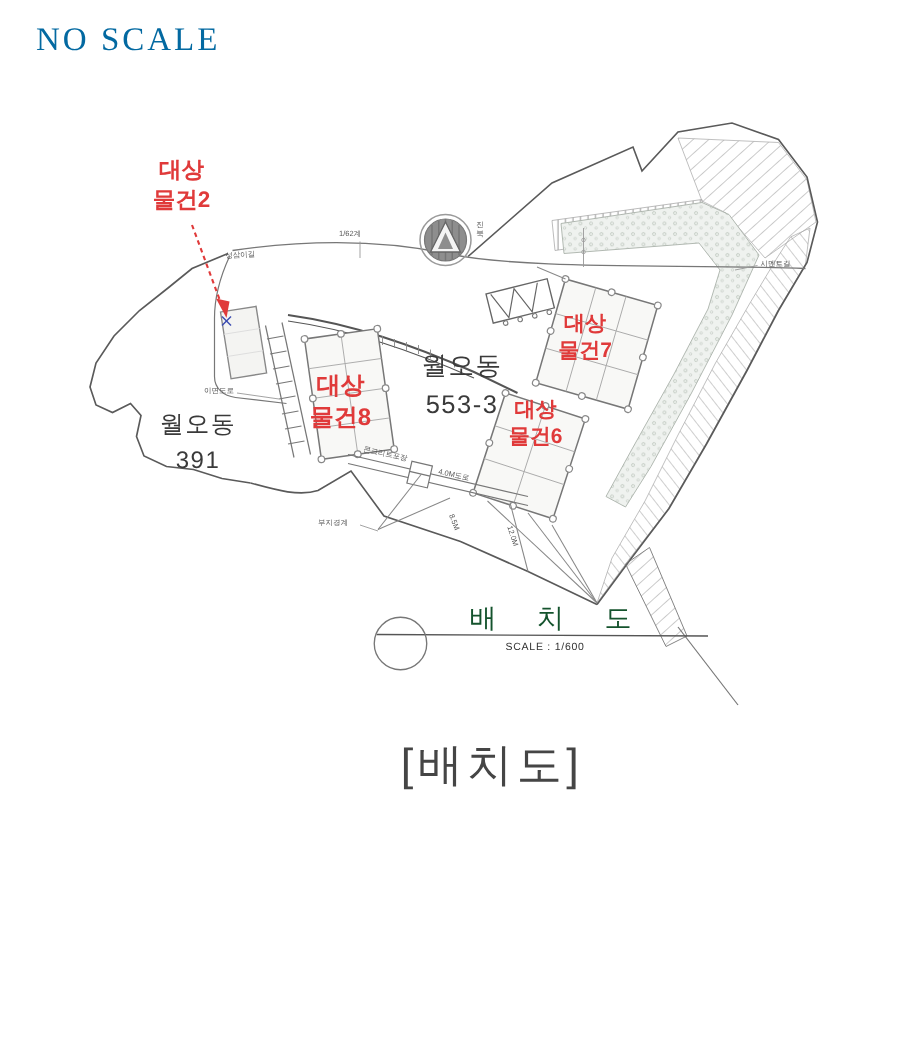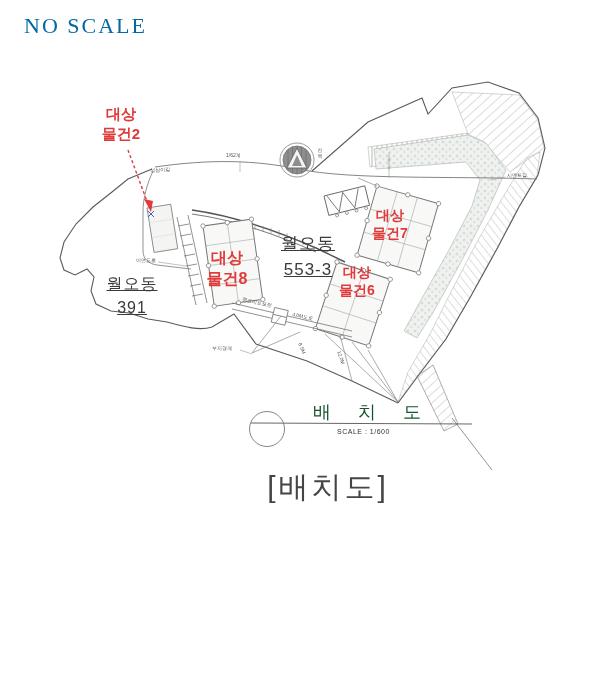--- a/index.html
+++ b/index.html
@@ -14,21 +14,21 @@
   .no-scale{
     font-family:"Liberation Serif", serif;
     font-size:22px;letter-spacing:2px;color:#0369a1;
   }
   .target{
     color:var(--accent-red);font-weight:bold;text-align:center;
     line-height:1.3;transform:translateX(-50%);white-space:nowrap;
   }
   .district{
     color:#3a3a3a;text-align:center;line-height:1.5;
-    transform:translateX(-50%);white-space:nowrap;letter-spacing:1px;text-decoration:underline;
+    transform:translateX(-50%);white-space:nowrap;letter-spacing:1px;
   }
   .tiny{
     font-size:5px;color:#555;white-space:nowrap;transform-origin:left top;
   }
   .vert{
     font-size:5px;color:#555;width:6px;line-height:1.1;word-break:break-all;text-align:center;
   }
   .plan-title{
     font-size:18px;color:#14532d;letter-spacing:11px;font-weight:400;white-space:nowrap;
   }
@@ -277,15 +277,15 @@
   <div class="abs tiny" style="left:212px;top:345px;">부지경계</div>
   <div class="abs tiny" style="left:243px;top:296px;transform:rotate(12deg);">콘크리트포장</div>
   <div class="abs tiny" style="left:293px;top:311px;transform:rotate(12deg);">4.0M도로</div>
   <div class="abs tiny" style="left:303px;top:342px;transform:rotate(68deg);">8.5M</div>
   <div class="abs tiny" style="left:342px;top:350px;transform:rotate(72deg);">12.0M</div>
   <div class="abs vert" style="left:317px;top:148px;">진북</div>
 
   <div class="abs plan-title" style="left:313px;top:400px;">배 치 도</div>
   <div class="abs plan-scale" style="left:337px;top:428px;">SCALE : 1/600</div>
 
-  <div class="abs caption" style="left:328px;top:467px;">[배치도]</div>
+  <div class="abs caption" style="left:328px;top:490px;">[배치도]</div>
 
 </div>
 
 </body></html>

